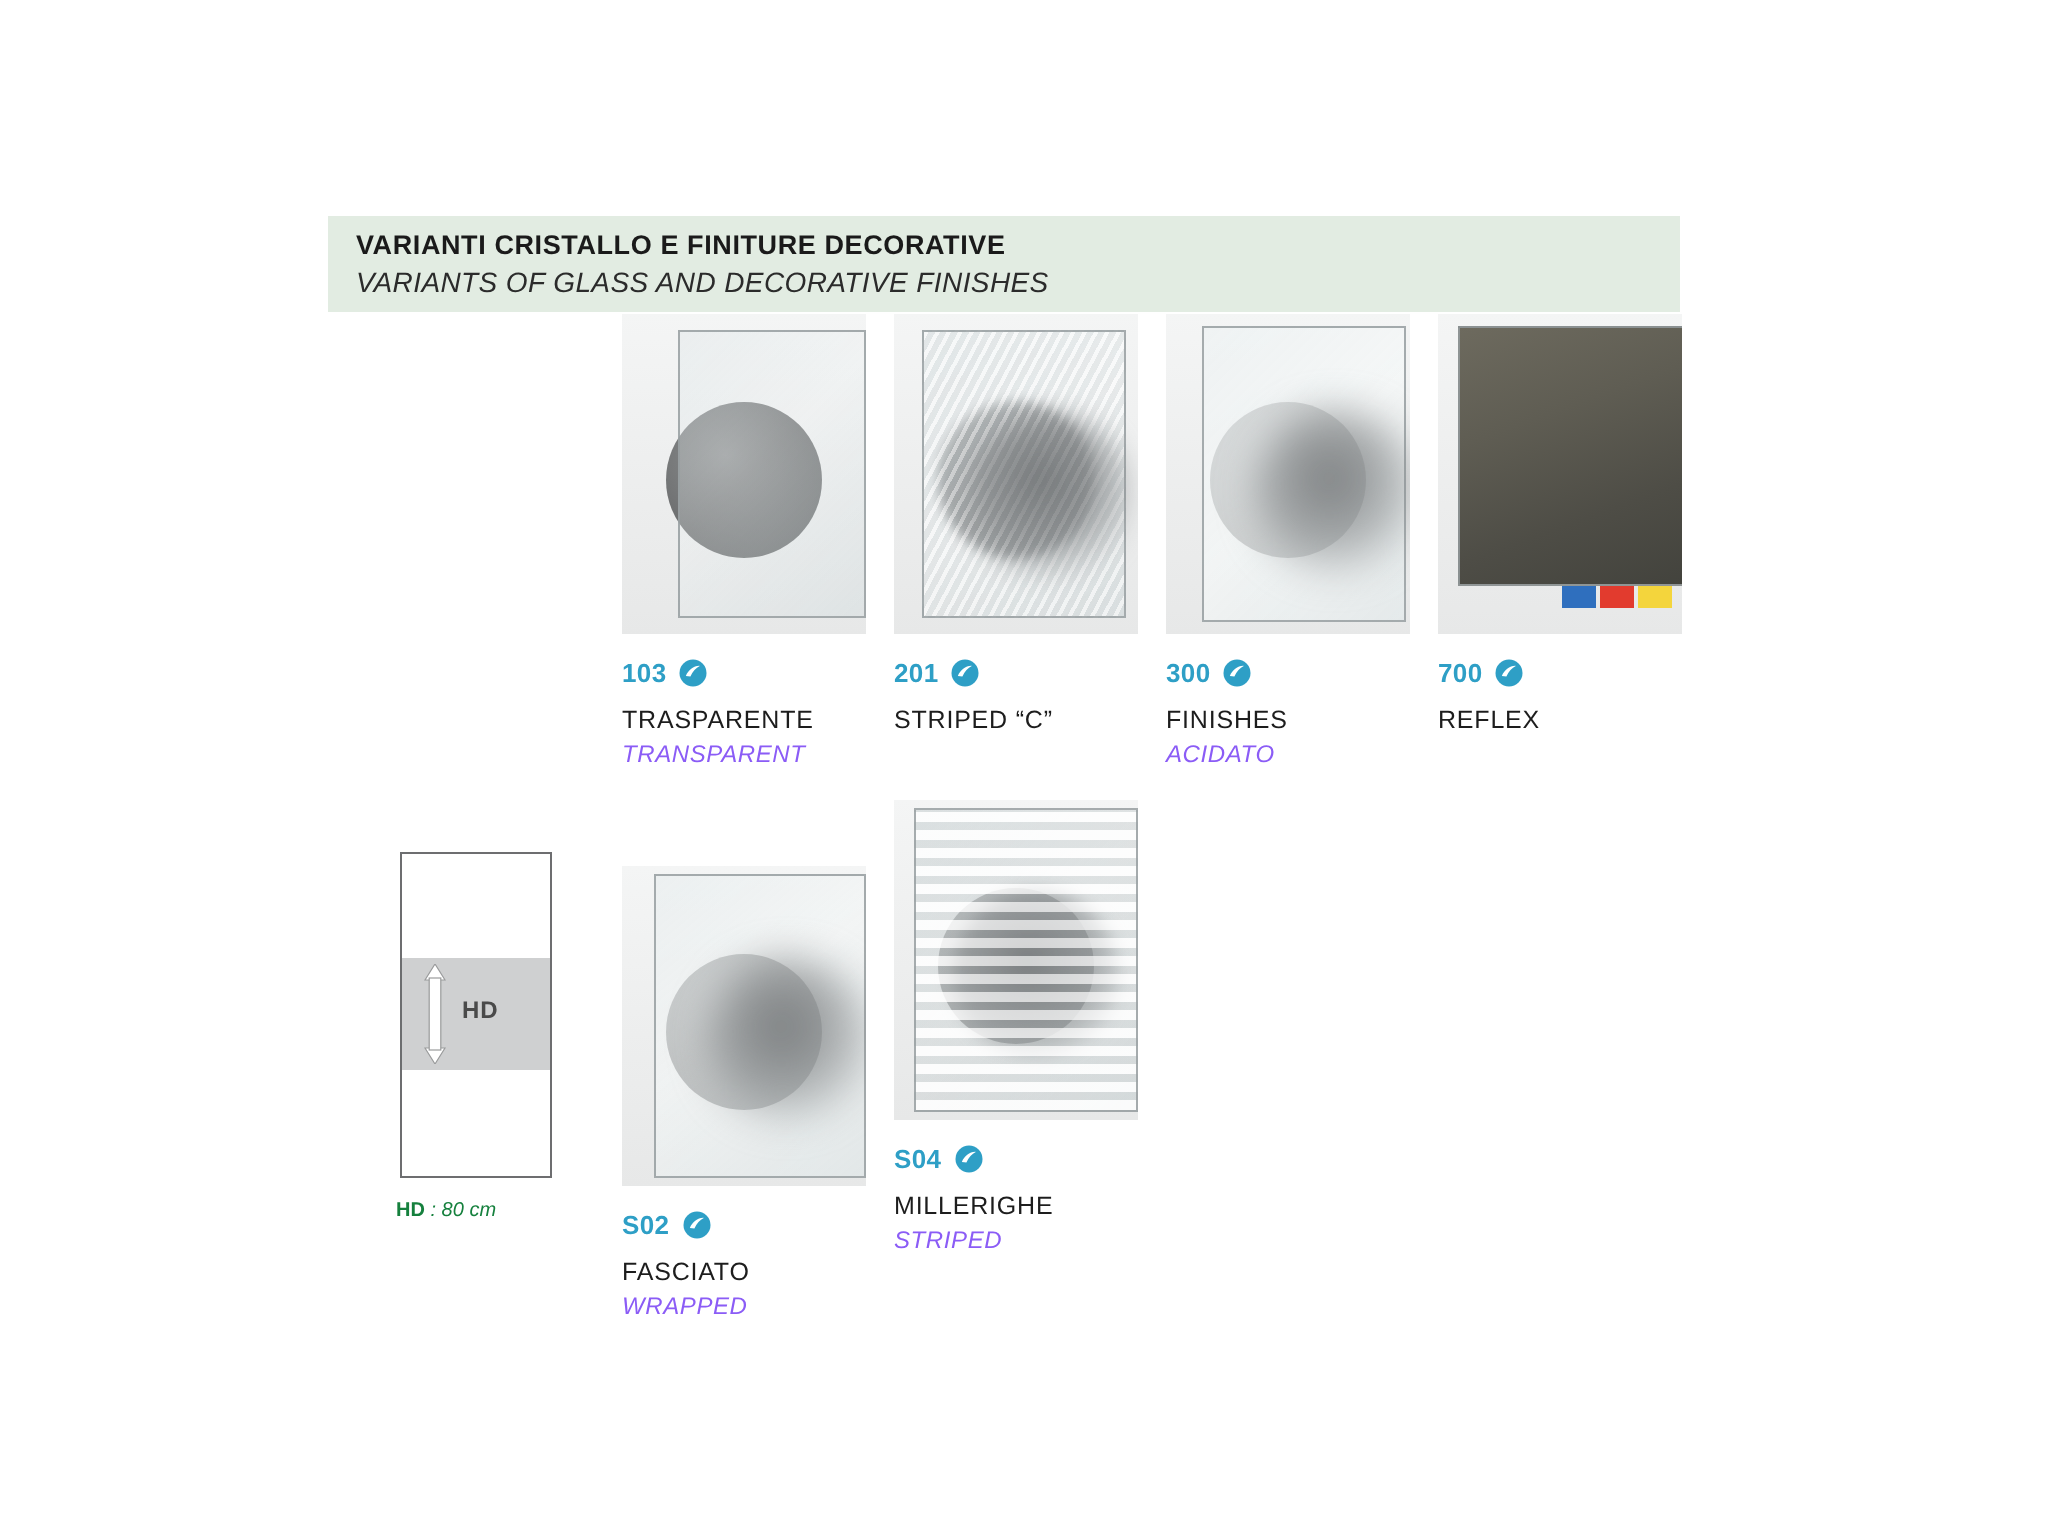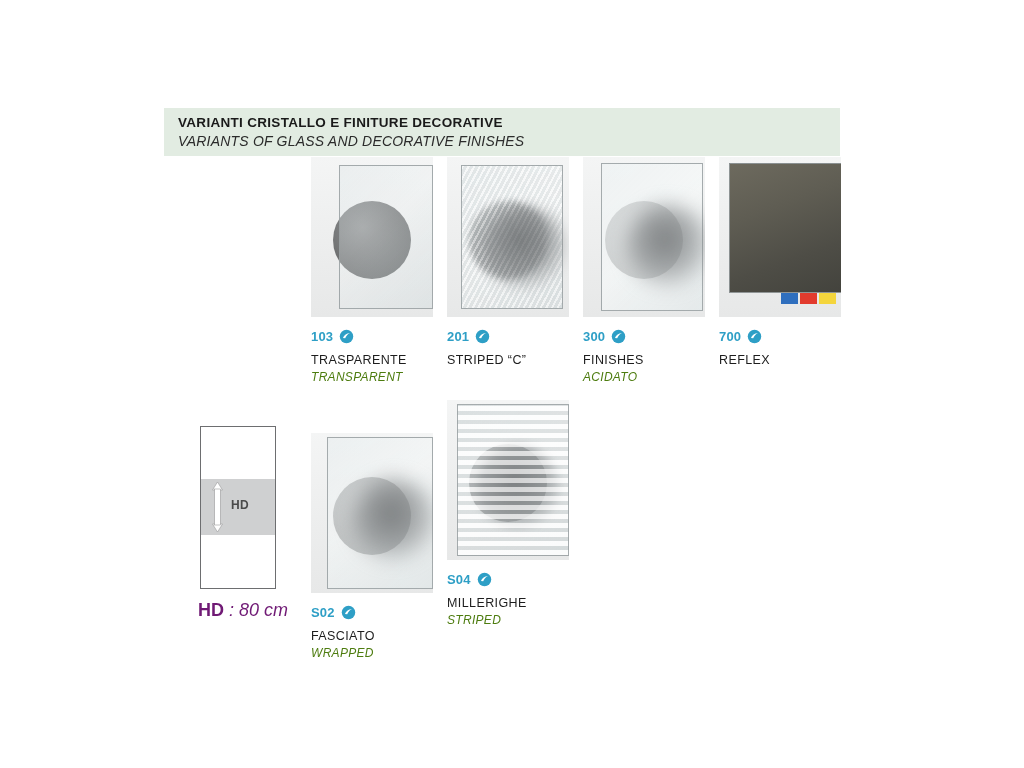--- a/index.html
+++ b/index.html
@@ -171,21 +171,21 @@
     font-size: 12.5px;
     font-weight: normal;
     color: #1d1d1d;
     letter-spacing: 0.4px;
     white-space: nowrap;
   }
   .name-en {
     margin-top: 3px;
     font-size: 12px;
     font-style: italic;
-    color: #4d7c0f;
+    color: #8b5cf6;
     letter-spacing: 0.3px;
     white-space: nowrap;
   }
 
   
   #hd-diagram {
     position: absolute;
     left: 200px;
     top: 426px;
     width: 76px;
@@ -215,22 +215,22 @@
     top: 71px;
     font-size: 12px;
     font-weight: bold;
     color: #4a4a4a;
     letter-spacing: 0.4px;
   }
   #hd-caption {
     position: absolute;
     left: 198px;
     top: 600px;
-    font-size: 18px;
-    color: #701a75;
+    font-size: 10px;
+    color: #15803d;
     white-space: nowrap;
   }
   #hd-caption .hd-key { font-weight: bold; }
   #hd-caption .hd-val { font-style: italic; }
 </style>
 </head>
 <body>
 
 <div id="header-band">
   <div class="title-it">VARIANTI CRISTALLO E FINITURE DECORATIVE</div>

